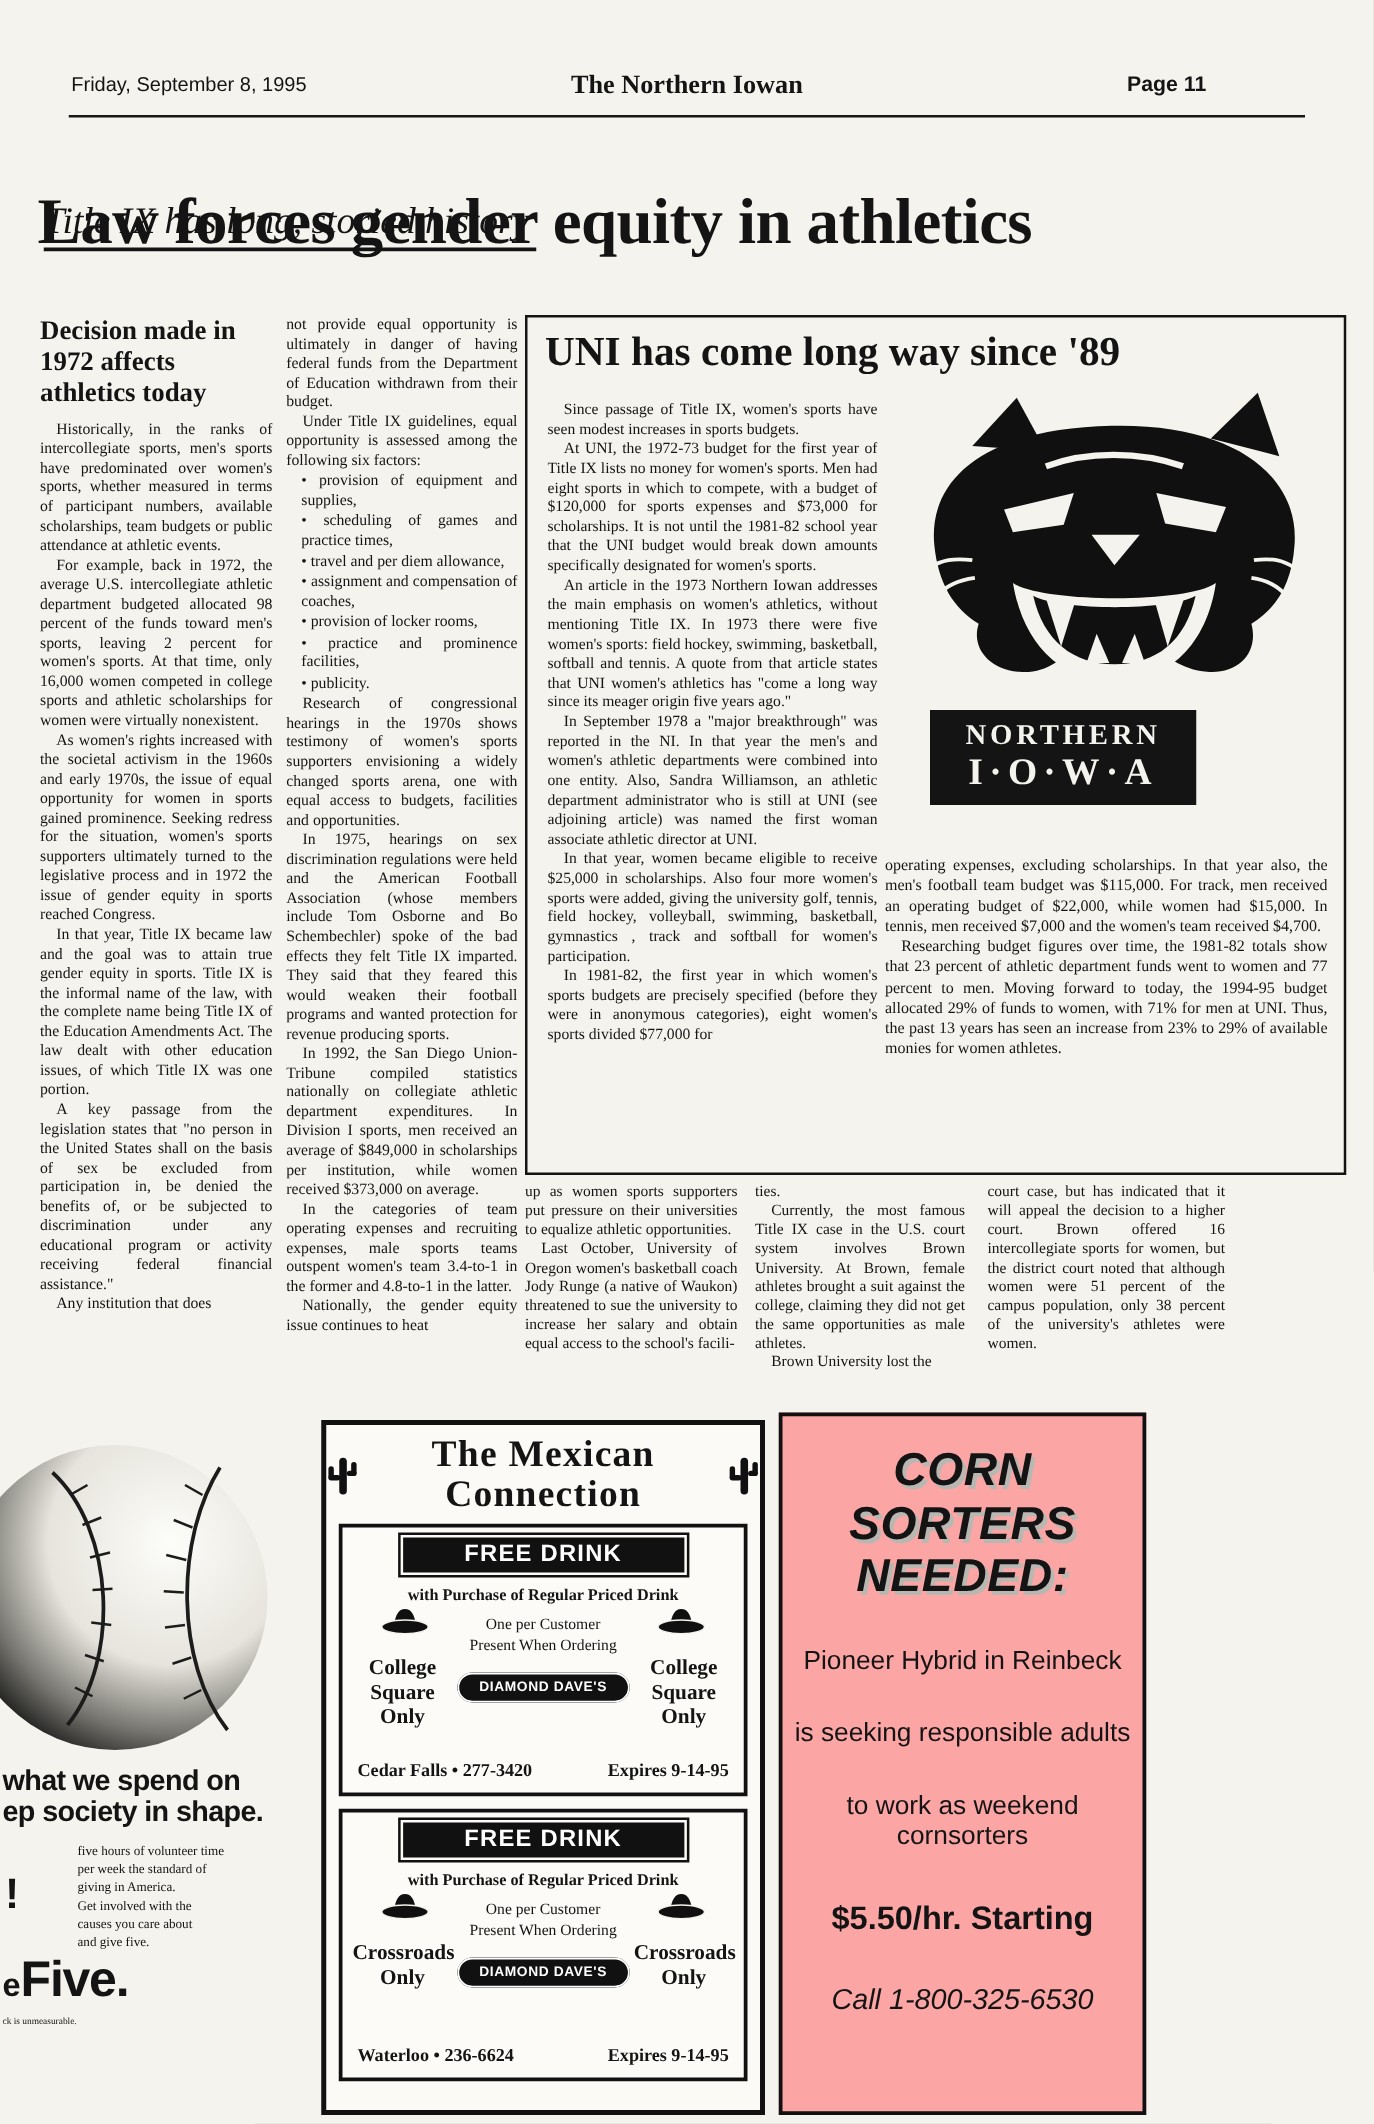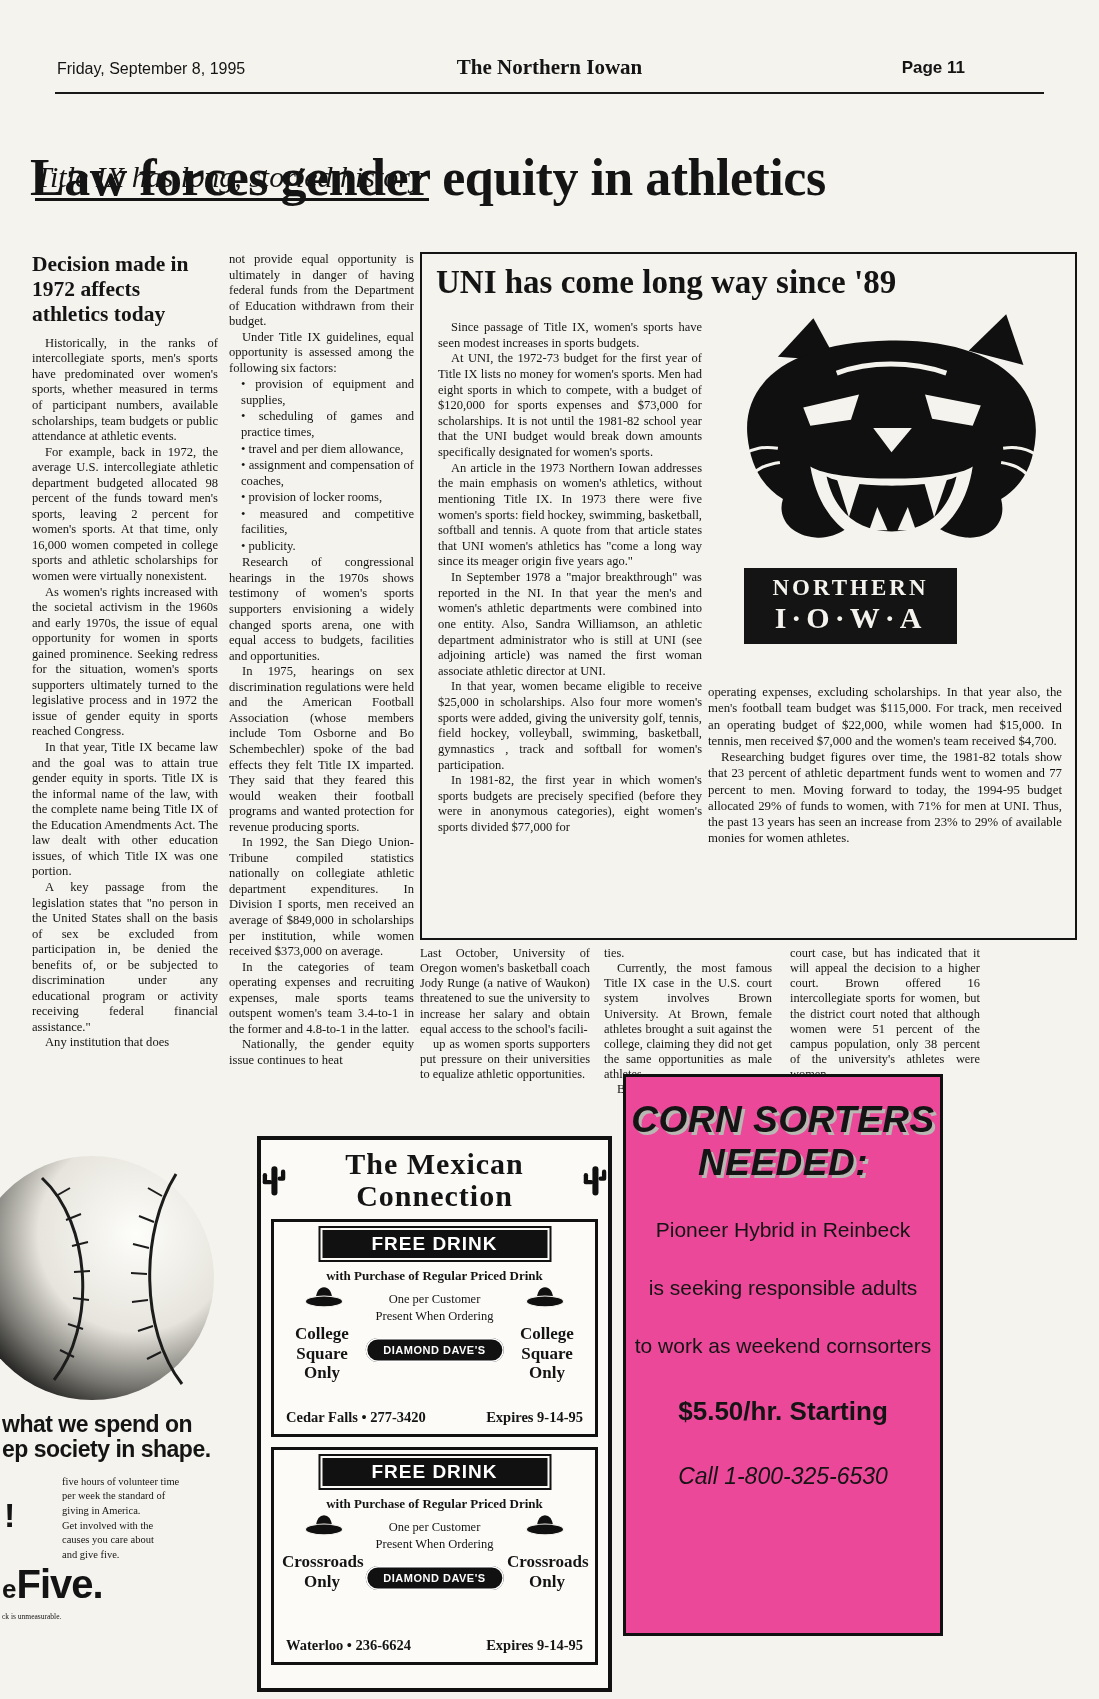--- a/index.html
+++ b/index.html
@@ -78,21 +78,21 @@
   .sombrero-r{position:absolute;right:30px;top:62px;width:40px;height:24px;}
   .side-label{position:absolute;top:102px;width:80px;font-weight:bold;font-size:17px;text-align:center;line-height:1.15;}
   .side-label.left{left:8px;} .side-label.right{right:8px;}
   .dd-badge{position:absolute;top:116px;left:50%;transform:translateX(-50%);background:#111;color:#fff;
             border-radius:20px;padding:6px 18px;font-family:"Liberation Sans",sans-serif;font-weight:bold;
             font-size:11px;letter-spacing:0.5px;box-shadow:inset 0 0 0 1.5px #fff;white-space:nowrap;}
   .coupon-bottom{position:absolute;left:12px;right:12px;bottom:8px;display:flex;justify-content:space-between;
                  font-weight:bold;font-size:14.5px;}
 
   
-  .corn{position:absolute;left:623px;top:1074px;width:320px;height:562px;border:3px solid #111;background:#ec4899;
+  .corn{position:absolute;left:623px;top:1130px;width:294px;height:562px;border:3px solid #111;background:#fca5a5;
         box-sizing:border-box;text-align:center;font-family:"Liberation Sans",sans-serif;}
   .corn-title{font-weight:bold;font-style:italic;font-size:37px;letter-spacing:0.5px;line-height:1.15;
               text-shadow:3px 3px 0 #b9b7b2;margin-top:22px;}
   .corn-line{font-size:21px;margin-top:34px;}
   .corn-rate{font-weight:bold;font-size:26px;margin-top:38px;}
   .corn-call{font-style:italic;font-size:23px;margin-top:36px;}
 </style>
 </head>
 <body>
 
@@ -122,21 +122,21 @@
     <div class="cont">
         <p>not provide equal opportunity is ultimately in danger of having federal funds from the Department of Education withdrawn from their budget.</p>
         <p>Under Title IX guidelines, equal opportunity is assessed among the following six factors:</p>
       </div>
     <div class="bullets">
         <p>• provision of equipment and supplies,</p>
         <p>• scheduling of games and practice times,</p>
         <p>• travel and per diem allowance,</p>
         <p>• assignment and compensation of coaches,</p>
         <p>• provision of locker rooms,</p>
-        <p>• measured and competitive facilities,</p>
+        <p>• practice and prominence facilities,</p>
         <p>• publicity.</p>
       </div>
     <div>
         <p>Research of congressional hearings in the 1970s shows testimony of women's sports supporters envisioning a widely changed sports arena, one with equal access to budgets, facilities and opportunities.</p>
         <p>In 1975, hearings on sex discrimination regulations were held and the American Football Association (whose members include Tom Osborne and Bo Schembechler) spoke of the bad effects they felt Title IX imparted. They said that they feared this would weaken their football programs and wanted protection for revenue producing sports.</p>
         <p>In 1992, the San Diego Union-Tribune compiled statistics nationally on collegiate athletic department expenditures. In Division I sports, men received an average of $849,000 in scholarships per institution, while women received $373,000 on average.</p>
         <p>In the categories of team operating expenses and recruiting expenses, male sports teams outspent women's team 3.4-to-1 in the former and 4.8-to-1 in the latter.</p>
         <p>Nationally, the gender equity issue continues to heat</p>
       </div>
   </div>
@@ -177,22 +177,22 @@
       <div class="ni-line2">I·O·W·A</div>
     </div>
 
     <div class="uni-right cont">
         <p>operating expenses, excluding scholarships. In that year also, the men's football team budget was $115,000. For track, men received an operating budget of $22,000, while women had $15,000. In tennis, men received $7,000 and the women's team received $4,700.</p>
         <p>Researching budget figures over time, the 1981-82 totals show that 23 percent of athletic department funds went to women and 77 percent to men. Moving forward to today, the 1994-95 budget allocated 29% of funds to women, with 71% for men at UNI. Thus, the past 13 years has seen an increase from 23% to 29% of available monies for women athletes.</p>
       </div>
   </div>
 
   <div class="cont-col contA cont">
+      <p>up as women sports supporters put pressure on their universities to equalize athletic opportunities.</p>
       <p>Last October, University of Oregon women's basketball coach Jody Runge (a native of Waukon) threatened to sue the university to increase her salary and obtain equal access to the school's facili-</p>
-      <p>up as women sports supporters put pressure on their universities to equalize athletic opportunities.</p>
     </div>
   <div class="cont-col contB cont">
       <p>ties.</p>
       <p>Currently, the most famous Title IX case in the U.S. court system involves Brown University. At Brown, female athletes brought a suit against the college, claiming they did not get the same opportunities as male athletes.</p>
       <p>Brown University lost the</p>
     </div>
   <div class="cont-col contC cont">
       <p>court case, but has indicated that it will appeal the decision to a higher court. Brown offered 16 intercollegiate sports for women, but the district court noted that although women were 51 percent of the campus population, only 38 percent of the university's athletes were women.</p>
     </div>
 

